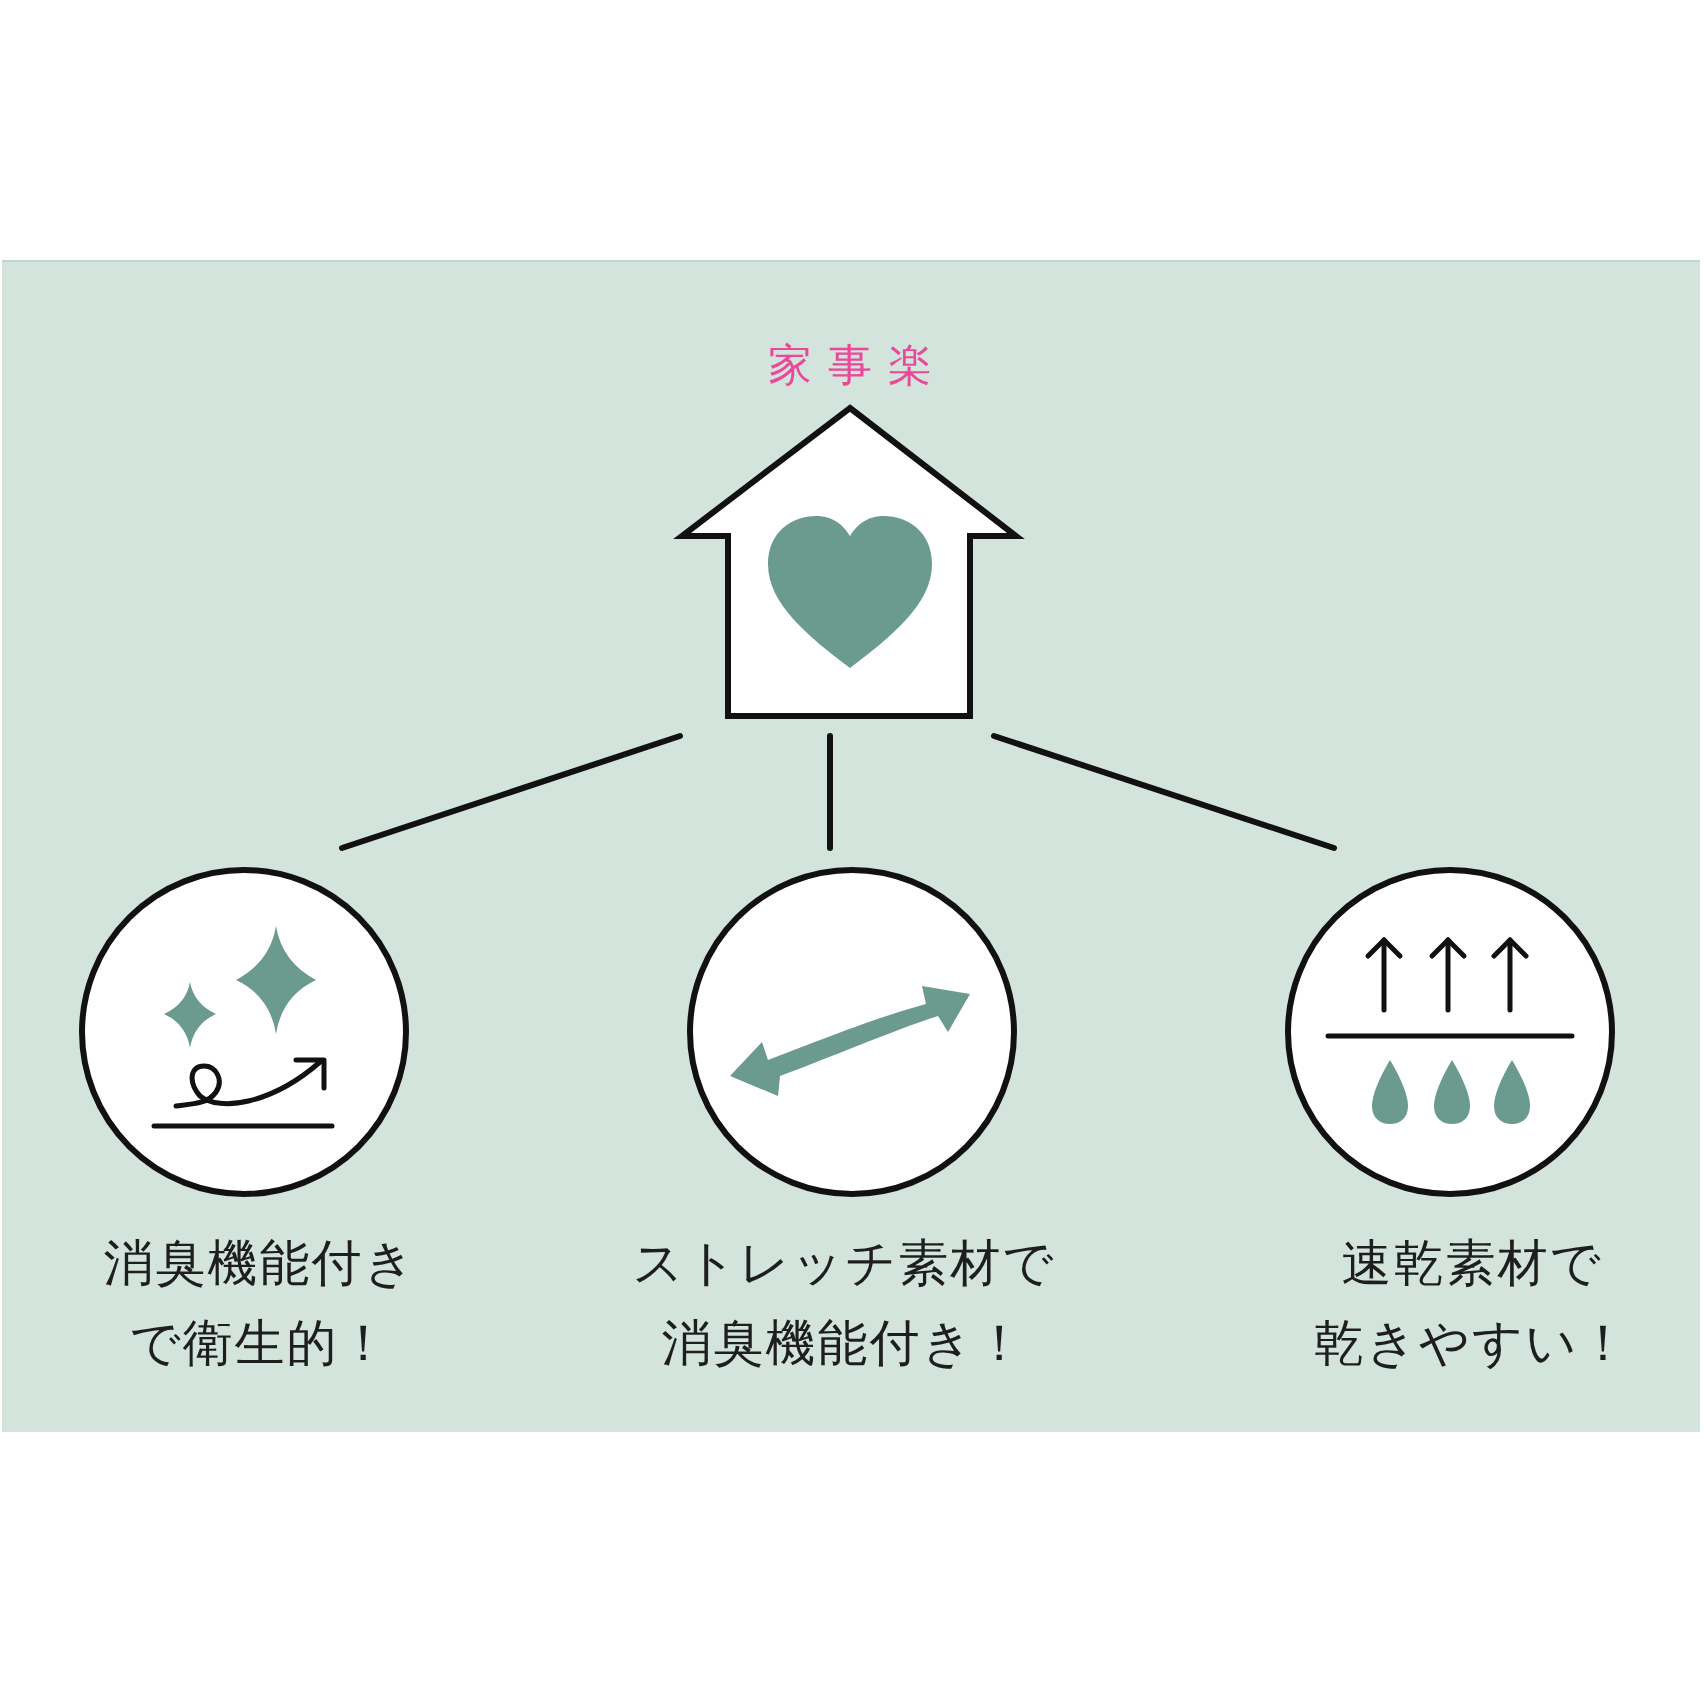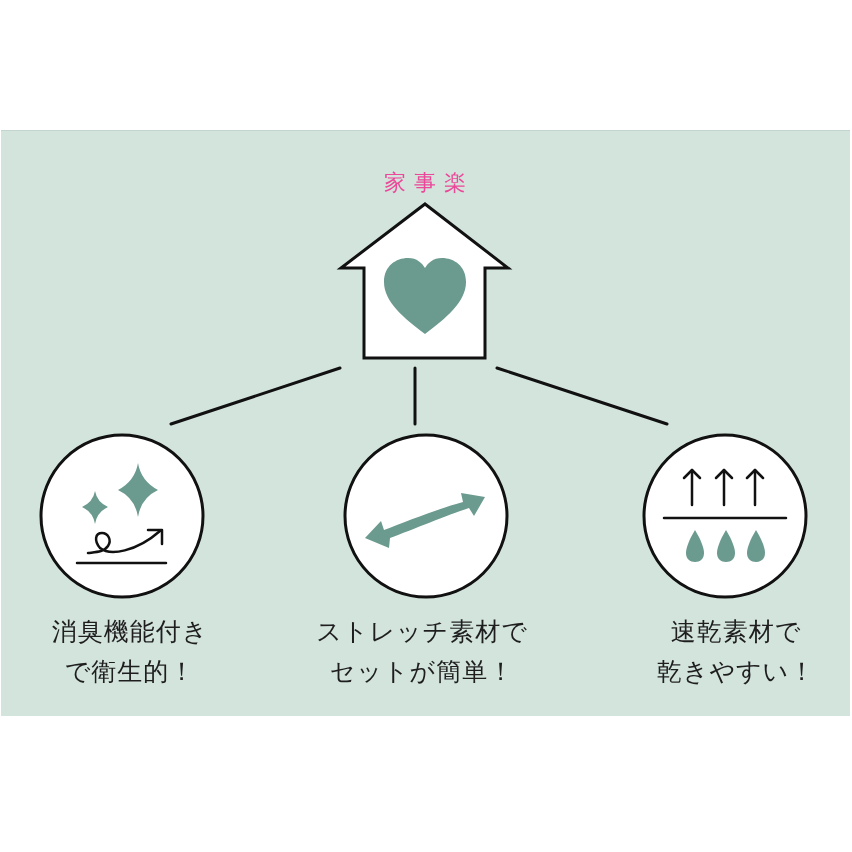--- a/index.html
+++ b/index.html
@@ -74,18 +74,18 @@
     </g>
   </g>
 </svg>
 
 <div class="label" style="left:0px;">
   <span>消臭機能付き</span>
   <span>で衛生的！</span>
 </div>
 <div class="label" style="left:292px;">
   <span>ストレッチ素材で</span>
-  <span>セットが簡単！</span>
+  <span>消臭機能付き！</span>
 </div>
 <div class="label" style="left:606px;">
   <span>速乾素材で</span>
   <span>乾きやすい！</span>
 </div>
 
 </body></html>

